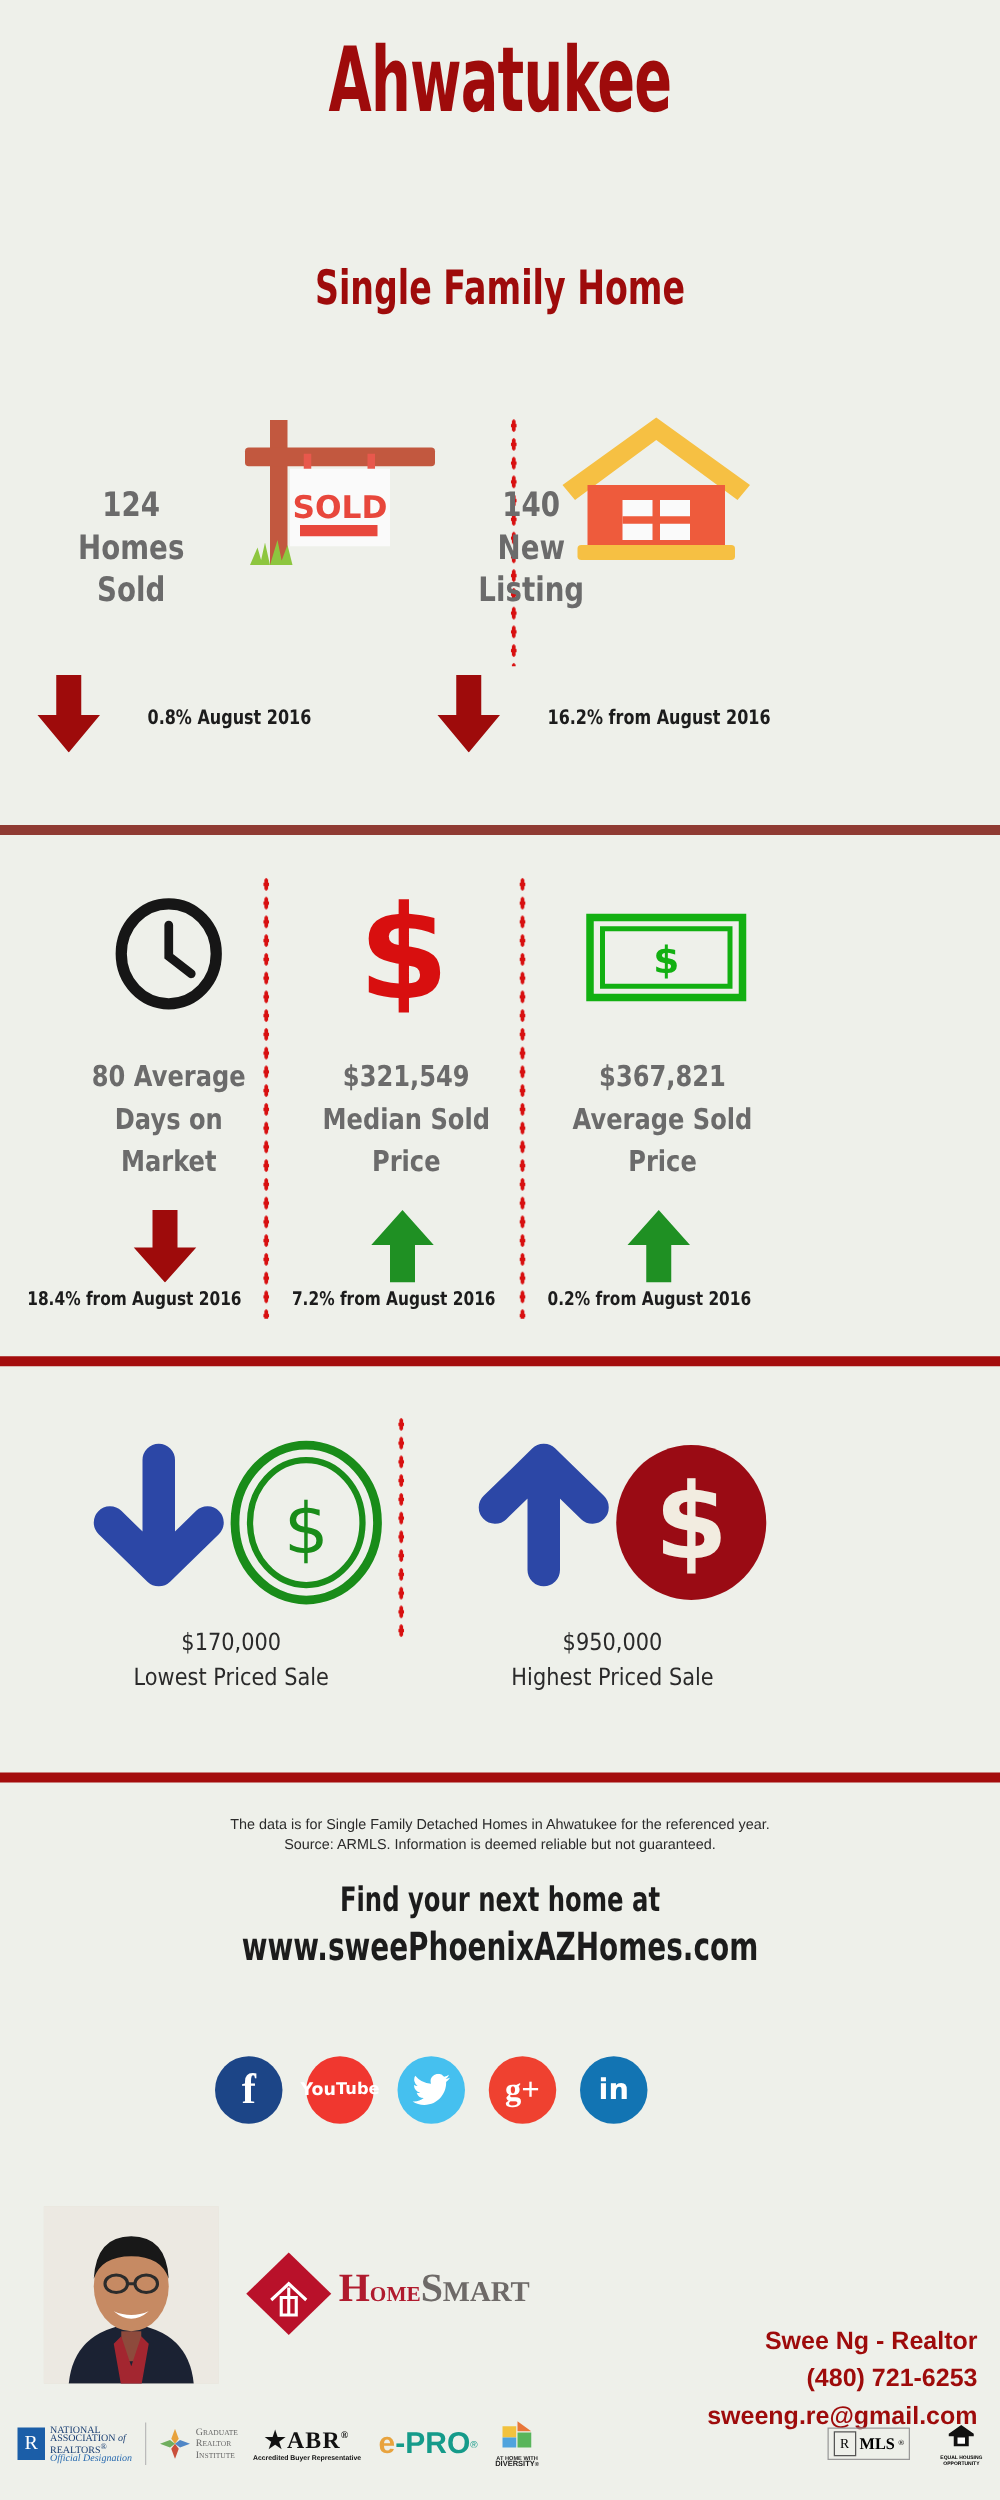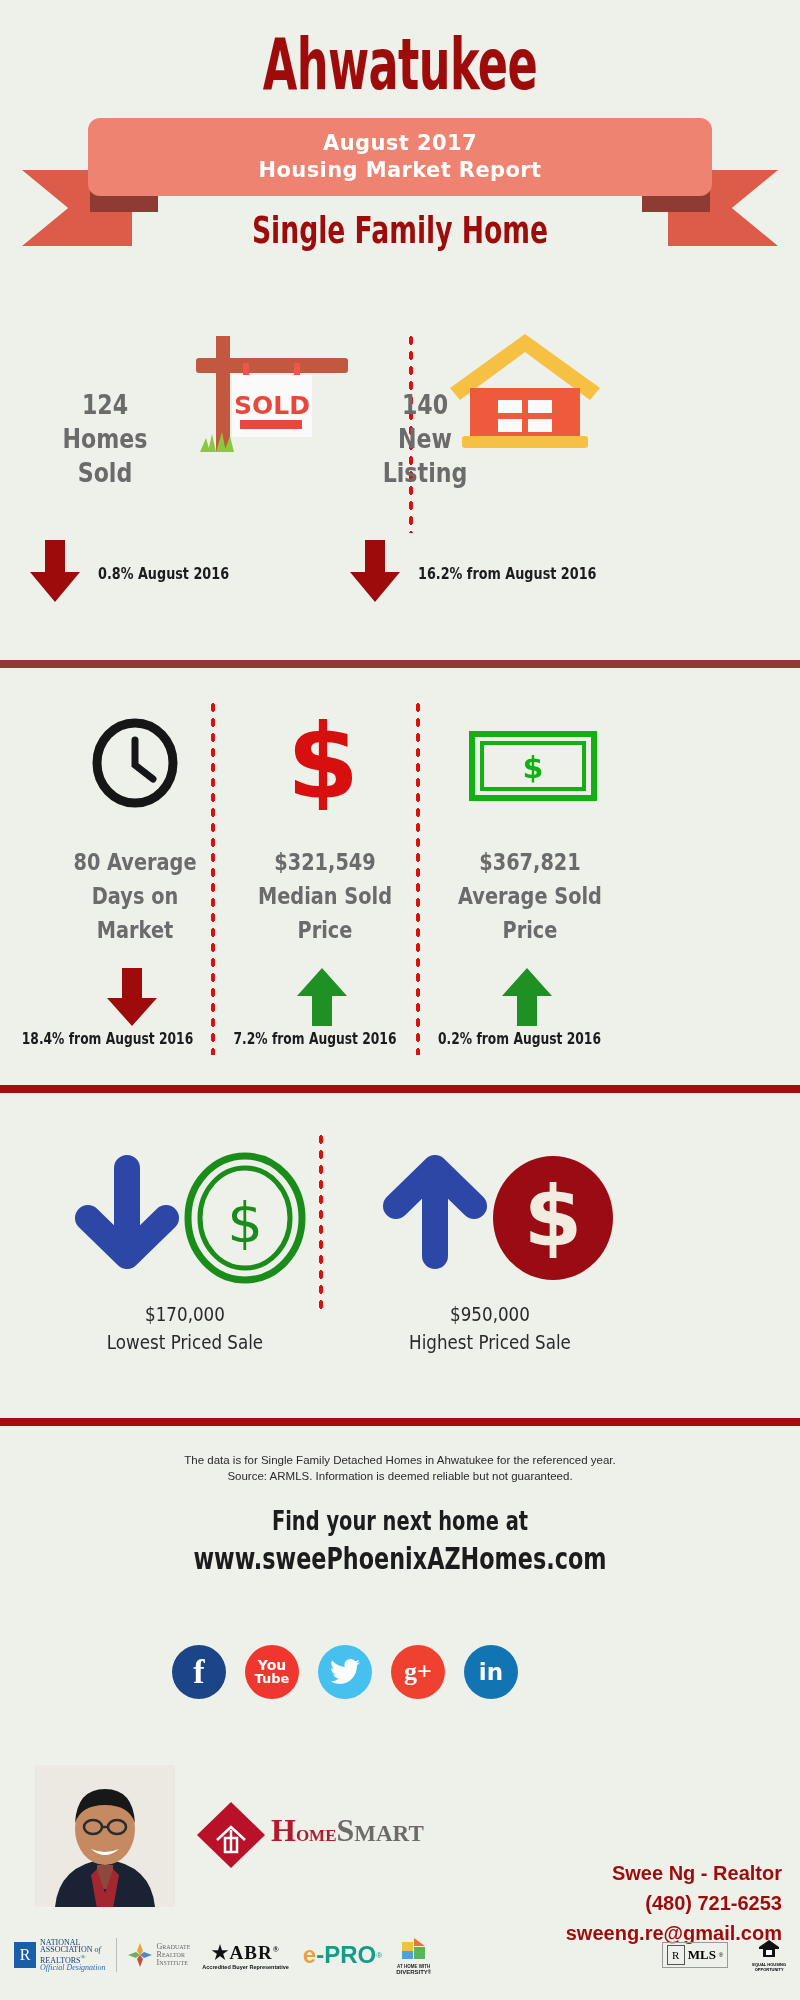--- a/index.html
+++ b/index.html
@@ -57,21 +57,21 @@
     background-size:6px 15px;background-repeat:repeat-y;
   }
 
   
   .s1-num{
     position:absolute;text-align:center;color:#6b6b6b;
     font-family:"DejaVu Sans", sans-serif;font-weight:bold;
     font-size:27px;line-height:34px;
     transform:scaleX(0.82);
   }
-  .pct-row{position:absolute;display:flex;align-items:center;}
+  .pct-row{position:absolute;display:flex;align-items:center;gap:20px;}
   .pct-text{
     font-family:"DejaVu Sans", sans-serif;font-weight:bold;
     font-size:16px;color:#1c1c1c;white-space:nowrap;
     transform:scaleX(0.80);transform-origin:left center;
   }
 
   
   .s2-label{
     position:absolute;text-align:center;color:#6b6b6b;
     font-family:"DejaVu Sans", sans-serif;font-weight:bold;
@@ -114,30 +114,20 @@
   .hs-text{font-family:"Liberation Serif", serif;color:#b01b2e;font-weight:bold;}
   .badge-txt{font-family:"Liberation Sans", sans-serif;font-size:6px;color:#1b3f73;line-height:7px;}
 </style>
 </head>
 <body>
 
 <div class="page">
 
   <div class="title">Ahwatukee</div>
 
-  <div class="ribbon-wrap">
-    <div class="ribbon-tail left"></div>
-    <div class="ribbon-tail right"></div>
-    <div class="ribbon-fold left"></div>
-    <div class="ribbon-fold right"></div>
-    <div class="ribbon-main">
-      <div class="ribbon-line">August 2017</div>
-      <div class="ribbon-line">Housing Market Report</div>
-    </div>
-  </div>
 
   <div class="subtitle">Single Family Home</div>
 
   <div class="vdots" style="left:408px;top:333px;height:200px;"></div>
 
   <div class="s1-num" style="left:10px;top:388px;width:190px;">
     <div>124</div>
     <div>Homes</div>
     <div>Sold</div>
   </div>
@@ -287,21 +277,21 @@
   <div class="disclaimer" style="top:1452px;">The data is for Single Family Detached Homes in Ahwatukee for the referenced year.</div>
   <div class="disclaimer" style="top:1468px;">Source: ARMLS. Information is deemed reliable but not guaranteed.</div>
 
   <div class="findhome l1" style="top:1505px;">Find your next home at</div>
   <div class="findhome l2" style="top:1540px;">www.sweePhoenixAZHomes.com</div>
 
   <div class="social" style="left:172px;top:1645px;">
     <div class="sbtn" style="background:#1c4587;">
       <span style="font-size:34px;font-family:'Liberation Serif',serif;line-height:1;">f</span>
     </div>
-    <div class="sbtn" style="background:#f0372f;flex-direction:column;font-size:14px;line-height:14px;">
+    <div class="sbtn" style="background:#f0372f;flex-direction:row;font-size:14px;line-height:14px;">
       <span>You</span>
         <span style="font-size:13px;">Tube</span>
     </div>
     <div class="sbtn" style="background:#45c0ef;">
       <svg width="30" height="26" viewBox="0 0 30 26">
           <path d="M30 3.2a12 12 0 0 1-3.5 1 6.1 6.1 0 0 0 2.7-3.4 12.2 12.2 0 0 1-3.9 1.5A6.1 6.1 0 0 0 14.8 8a17.4 17.4 0 0 1-12.6-6.4 6.1 6.1 0 0 0 1.9 8.2A6 6 0 0 1 1.2 9v.1a6.1 6.1 0 0 0 4.9 6 6.2 6.2 0 0 1-2.8.1 6.1 6.1 0 0 0 5.7 4.2A12.3 12.3 0 0 1 0 22.1a17.3 17.3 0 0 0 9.4 2.8c11.3 0 17.5-9.4 17.5-17.5V6.6A12.5 12.5 0 0 0 30 3.2z" fill="#fff"></path>
         </svg>
     </div>
     <div class="sbtn" style="background:#ef4130;">
       <span style="font-size:26px;font-family:'Liberation Serif',serif;">g+</span>

